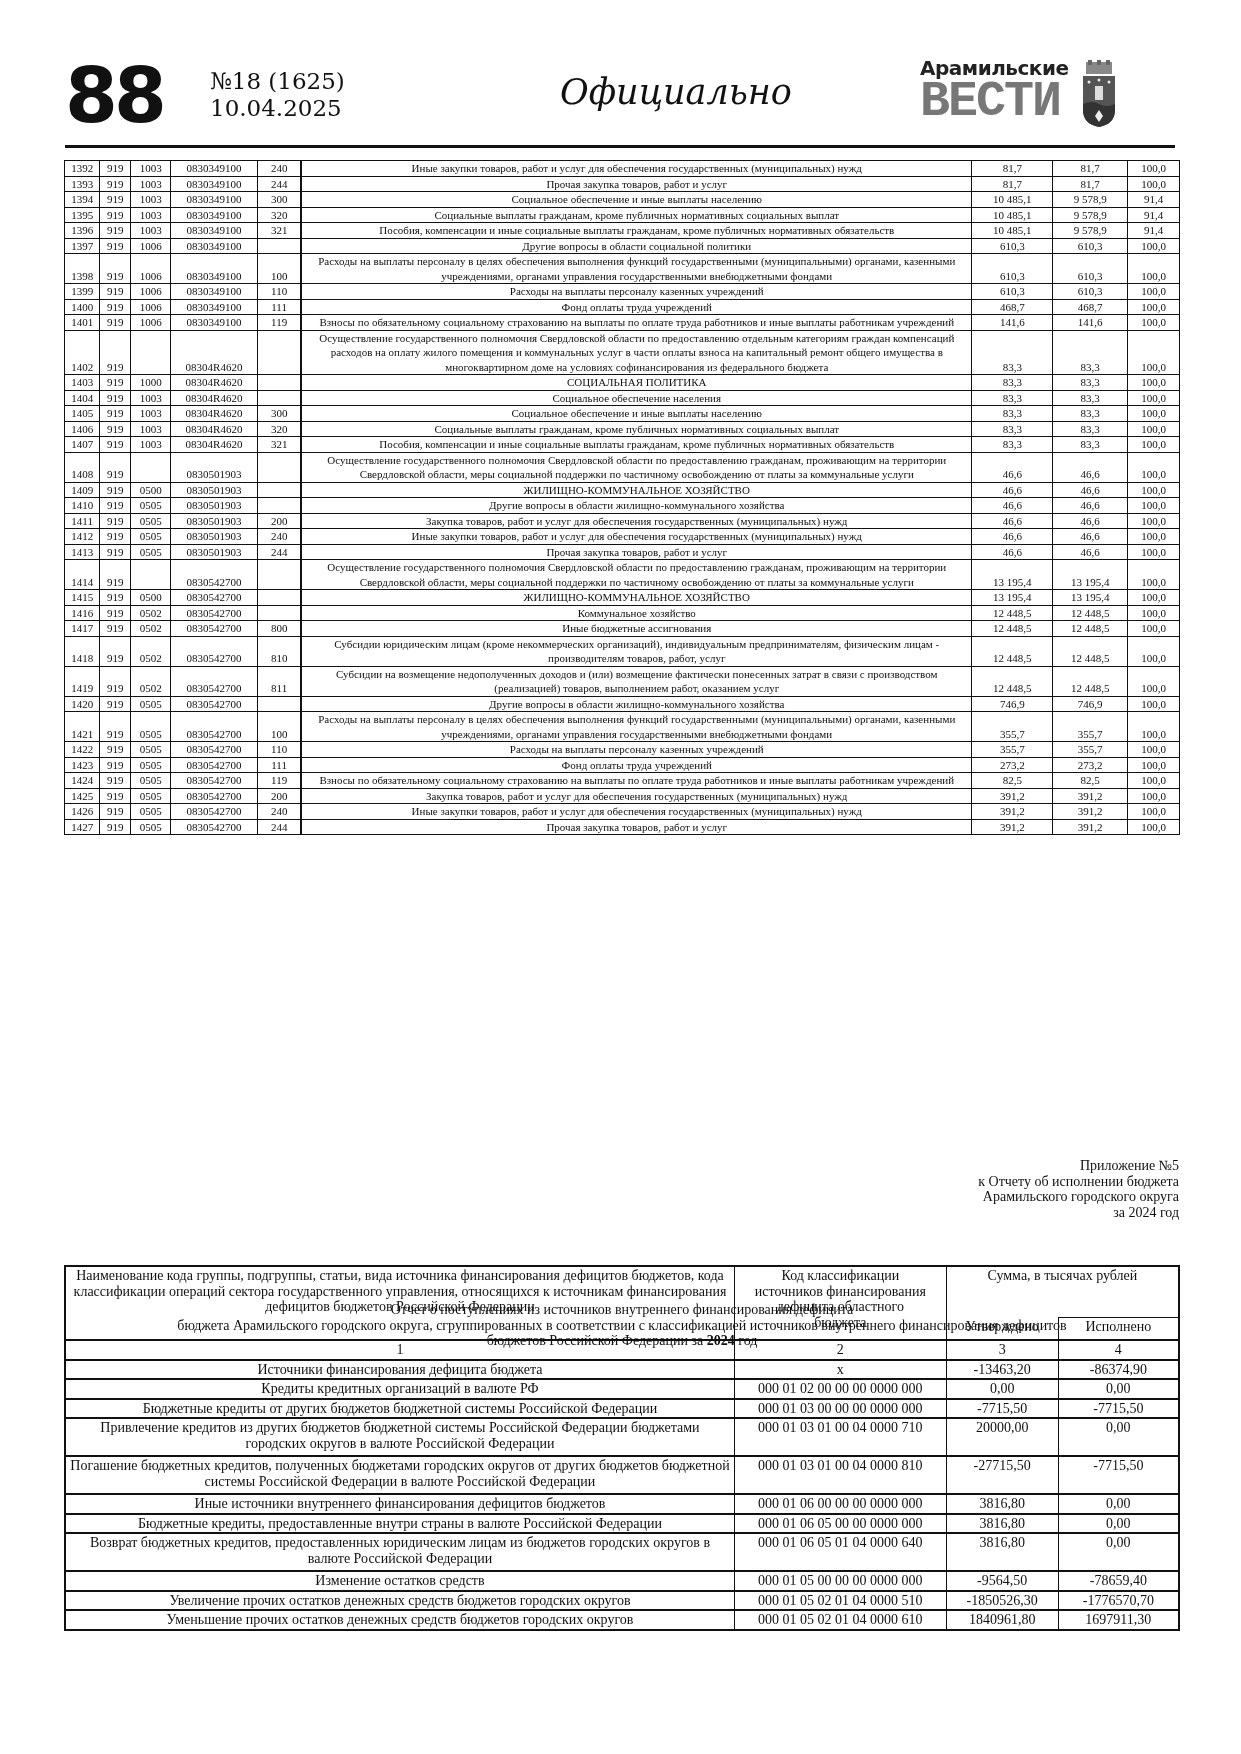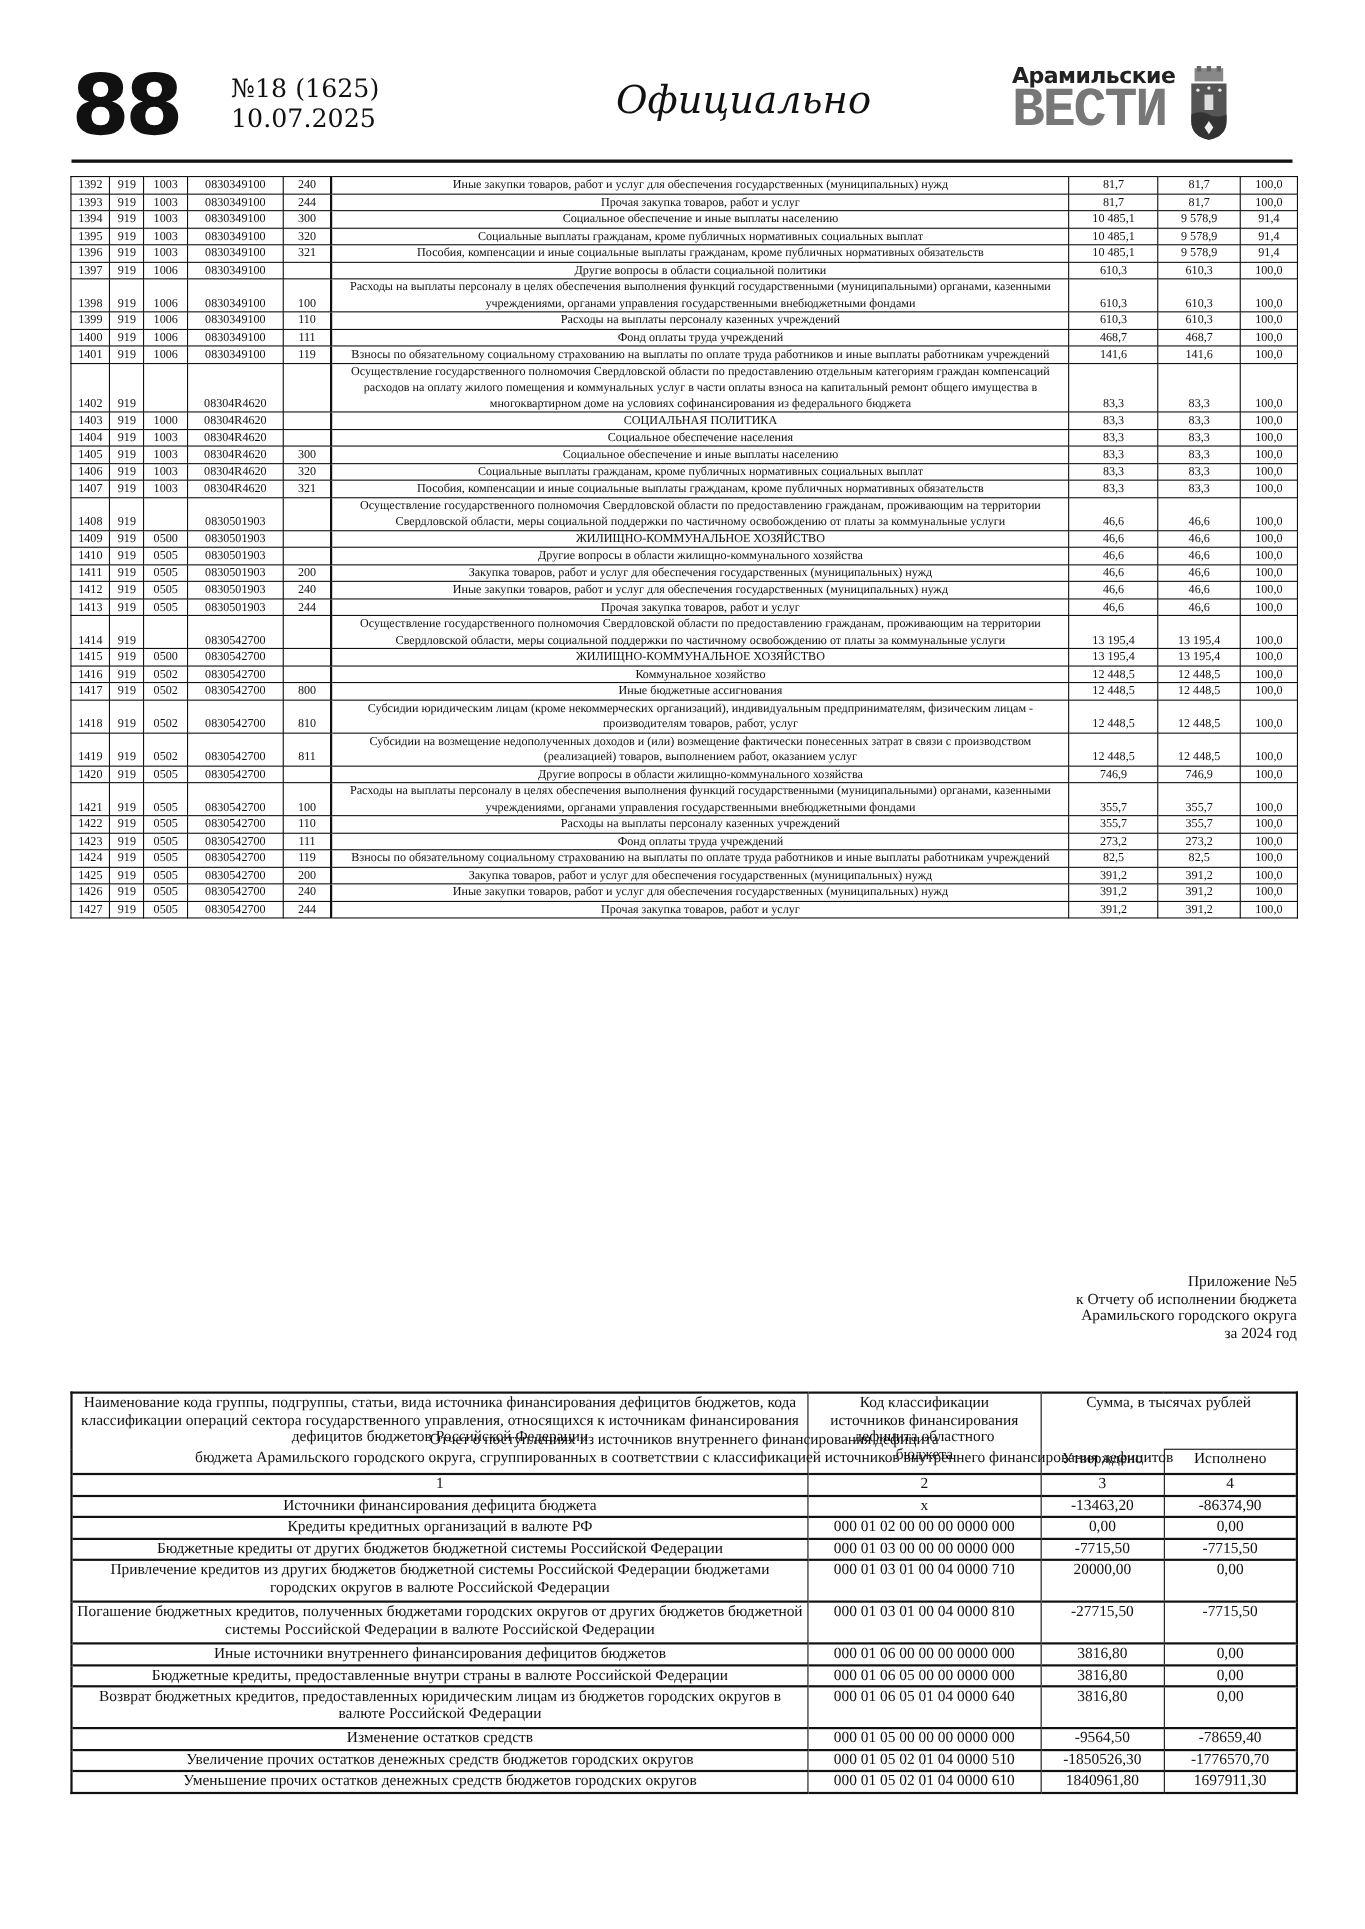--- a/index.html
+++ b/index.html
@@ -29,21 +29,21 @@
   .t2 .br { border-right:2px solid #111; }
   .t2 tr.thick td { border-top:2px solid #111; }
 </style>
 </head>
 <body>
 
 <div class="header">
   <div class="page-num">88</div>
   <div class="issue">
     <div>№18 (1625)</div>
-    <div>10.07.2025</div>
+    <div>10.04.2025</div>
   </div>
   <div class="section">Официально</div>
   <div class="logo">
     <div class="logo-small">Арамильские</div>
     <div class="logo-big">ВЕСТИ</div>
   </div>
   <svg class="crest" viewBox="0 0 38 68">
     <rect x="6" y="2" width="26" height="12" fill="#888"></rect>
     <rect x="8" y="0" width="4" height="5" fill="#666"></rect>
       <rect x="17" y="0" width="4" height="5" fill="#666"></rect>
@@ -474,20 +474,21 @@
 <div class="appendix">
   <div>Приложение №5</div>
   <div>к Отчету об исполнении бюджета</div>
   <div>Арамильского городского округа</div>
   <div>за 2024 год</div>
 </div>
 
 <div class="title2">
   <div>Отчет о поступлениях из источников внутреннего финансирования дефицита</div>
   <div>бюджета Арамильского городского округа, сгруппированных в соответствии с классификацией источников внутреннего финансирования дефицитов</div>
+  <div><span>бюджетов Российской Федерации за </span><b>2024</b><span> год</span></div>
 </div>
 
 <table class="t2">
   <colgroup>
     <col style="width:671px">
       <col style="width:212px">
       <col style="width:112px">
       <col style="width:121px">
   </colgroup>
   <thead>

